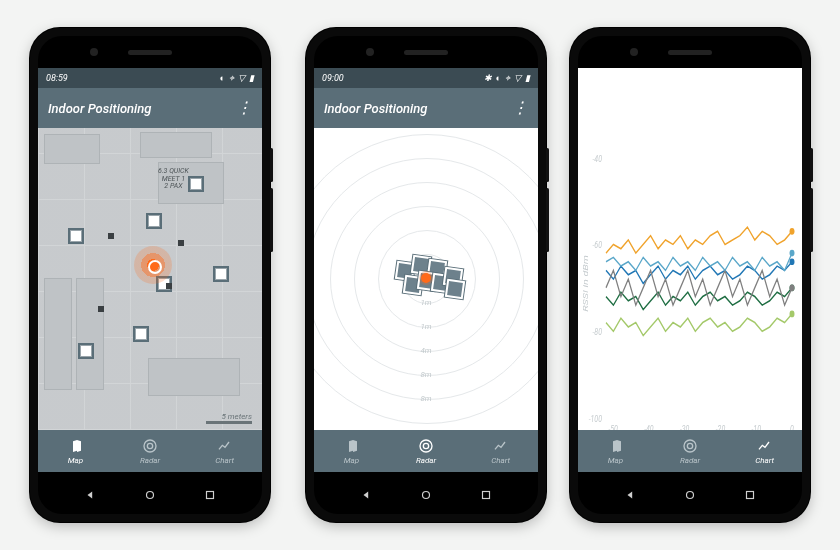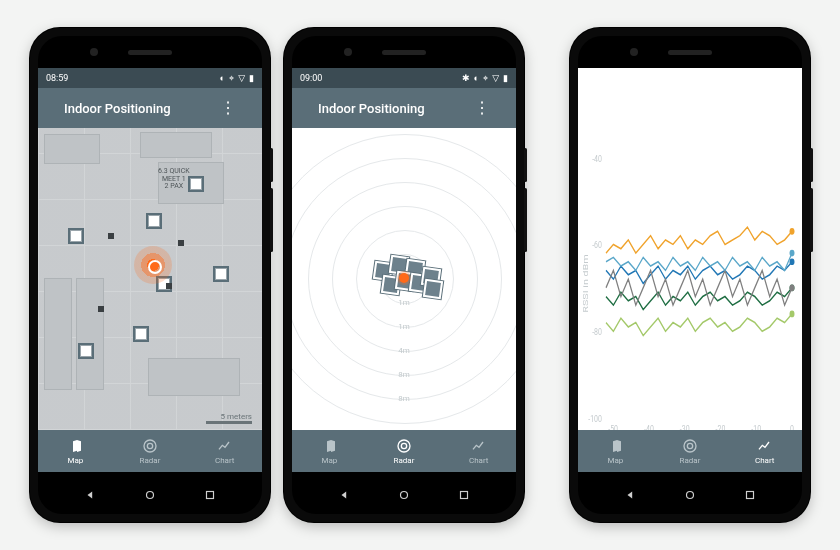--- a/index.html
+++ b/index.html
@@ -1,31 +1,31 @@
 <!DOCTYPE html>
 <html><head>
 <meta charset="utf-8">
 <style>
   html,body{margin:0;padding:0;width:840px;height:550px;background:#f3f4f3;font-family:Roboto,Arial,Helvetica,sans-serif;overflow:hidden;}
   
-  .stage{position:relative;width:840px;height:416px;}
+  .stage{position:relative;width:840px;height:416px;font-style:italic;}
   .phone{position:absolute;top:28px;width:240px;height:494px;border-radius:30px;background:#0a0a0a;box-shadow:0 0 0 1px #000,0 4px 14px rgba(0,0,0,.25);}
   .phone .btn-side{position:absolute;background:#111;border-radius:2px;}
   .phone .b1{right:-3px;top:120px;width:3px;height:34px;}
   .phone .b2{right:-3px;top:160px;width:3px;height:64px;}
   .phone .inner{position:absolute;inset:8px;border-radius:24px;background:#000;}
   .screen{position:absolute;left:8px;right:8px;top:40px;bottom:50px;background:#fff;overflow:hidden;}
   .earpiece{position:absolute;top:22px;left:50%;transform:translateX(-50%);width:44px;height:5px;border-radius:3px;background:#222;}
   .cam{position:absolute;top:20px;left:60px;width:8px;height:8px;border-radius:50%;background:#222;}
   
   .statusbar{position:absolute;top:0;left:0;right:0;height:20px;background:#3b4b53;color:#fff;font-size:9px;display:flex;align-items:center;justify-content:space-between;padding:0 8px;}
   .statusbar .right{display:flex;gap:4px;align-items:center;font-size:9px;}
   .statusbar .right span{display:inline-block;}
   
-  .appbar{position:absolute;top:20px;left:0;right:0;height:40px;background:#5a6e78;color:#fff;display:flex;align-items:center;justify-content:space-between;padding:0 26px;font-size:13px;font-weight:500;}
+  .appbar{position:absolute;top:20px;left:0;right:0;height:40px;background:#5a6e78;color:#fff;display:flex;align-items:center;justify-content:space-between;padding:0 10px;font-size:13px;font-weight:500;}
   .appbar .menu{font-size:16px;line-height:1;}
   
   .content{position:absolute;top:60px;left:0;right:0;bottom:42px;background:#fff;}
   
   .tabs{position:absolute;bottom:0;left:0;right:0;height:42px;background:#5a6e78;display:flex;}
   .tab{flex:1;display:flex;flex-direction:column;align-items:center;justify-content:center;color:#b9c4c9;font-size:8px;gap:2px;cursor:pointer;}
   .tab.active{color:#fff;}
   .tab svg{width:16px;height:16px;}
   
   .androidnav{position:absolute;left:8px;right:8px;bottom:12px;height:30px;display:flex;align-items:center;justify-content:space-evenly;}
@@ -143,21 +143,21 @@
         </svg>
       <svg class="nav" viewBox="0 0 24 24">
           <circle cx="12" cy="12" r="6" fill="none" stroke="#cfcfcf" stroke-width="2"></circle>
         </svg>
       <svg class="nav" viewBox="0 0 24 24">
           <rect x="6" y="6" width="12" height="12" fill="none" stroke="#cfcfcf" stroke-width="2"></rect>
         </svg>
     </div>
   </div>
 
-  <div class="phone" style="left:284px">
+  <div class="phone" style="left:306px">
     <div class="btn-side b1"></div>
       <div class="btn-side b2"></div>
     <div class="inner"></div>
       <div class="earpiece"></div>
       <div class="cam"></div>
     <div class="screen">
       <div class="statusbar">
         <span>09:00</span>
         <span class="right">
             <span>✱</span>

